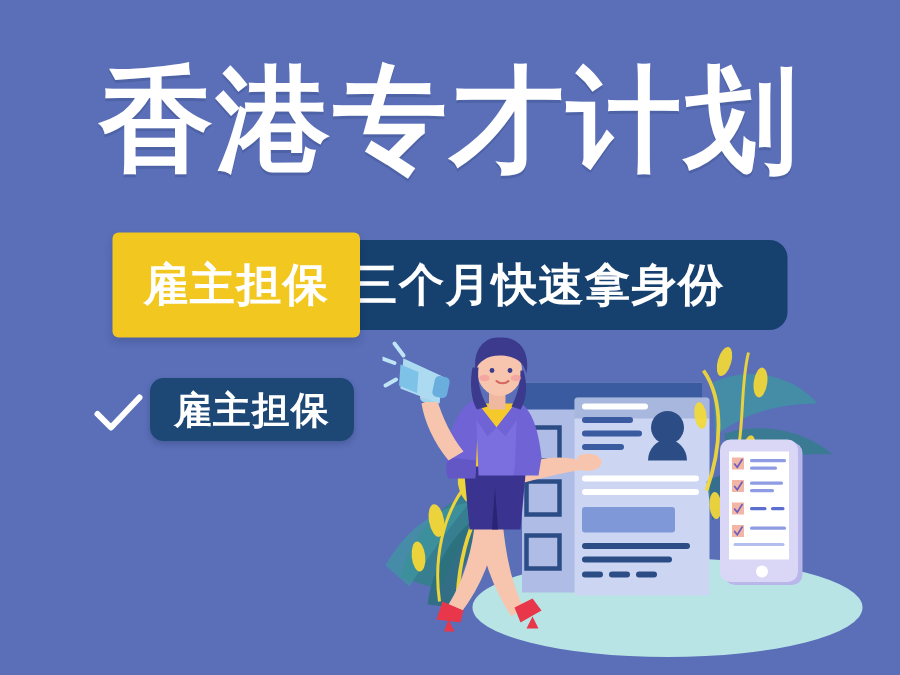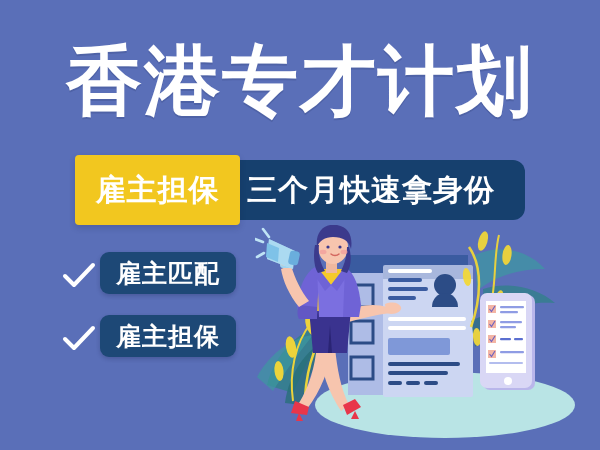--- a/index.html
+++ b/index.html
@@ -32,21 +32,21 @@
     background:#f2c71f;border-radius:4px;
     display:flex;align-items:center;justify-content:center;
     color:#ffffff;font-size:30px;font-weight:bold;letter-spacing:1px;
     box-shadow:0 3px 6px rgba(20,30,70,.18);
     z-index:3;
   }
   .badge-navy{
     position:absolute;left:228px;top:5px;width:297px;height:60px;
     background:#16406e;border-radius:12px;
     display:flex;align-items:center;justify-content:flex-end;
-    padding-right:30px;box-sizing:border-box;
+    padding-right:42px;box-sizing:border-box;
     color:#ffffff;font-size:30px;font-weight:bold;letter-spacing:1px;
     z-index:2;
   }
 
   
   .check-list{position:absolute;left:62px;top:252px;width:200px;}
   .check-item{position:relative;height:48px;margin-bottom:15px;}
   .check-mark{
     position:absolute;left:0;top:8px;width:34px;height:32px;
   }
@@ -72,28 +72,20 @@
 
   <div class="headline">香港专才计划</div>
 
   <div class="badge-row">
     <div class="badge-navy">三个月快速拿身份</div>
     <div class="badge-yellow">雇主担保</div>
   </div>
 
   <div class="check-list">
 
-    <div class="check-item">
-      <span class="check-mark">
-        <svg viewBox="0 0 34 32">
-            <path d="M3 16 L12 25 L31 5" fill="none" stroke="#ffffff" stroke-width="4" stroke-linecap="round" stroke-linejoin="round"></path>
-          </svg>
-      </span>
-      <span class="pill">雇主匹配</span>
-    </div>
 
     <div class="check-item">
       <span class="check-mark">
         <svg viewBox="0 0 34 32">
             <path d="M3 16 L12 25 L31 5" fill="none" stroke="#ffffff" stroke-width="4" stroke-linecap="round" stroke-linejoin="round"></path>
           </svg>
       </span>
       <span class="pill">雇主担保</span>
     </div>
 

